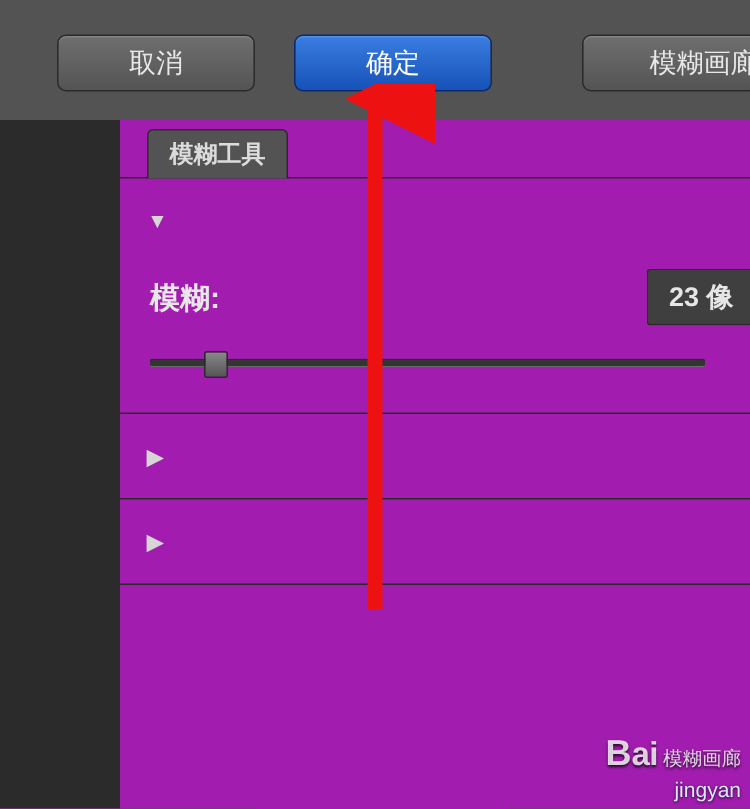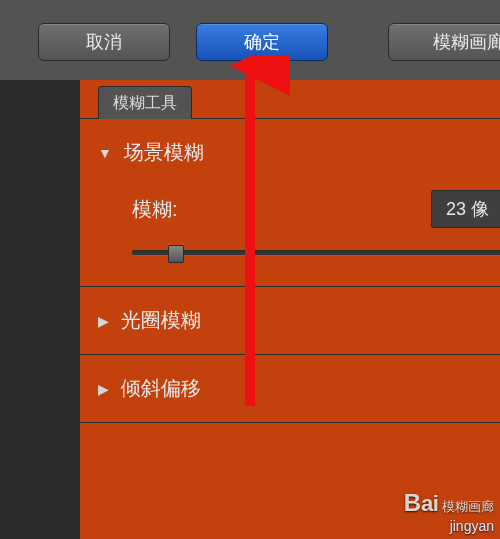--- a/index.html
+++ b/index.html
@@ -58,21 +58,22 @@
     width: 80px;
     bottom: 0;
     background: #2b2b2b;
   }
   .panel-area {
     position: absolute;
     left: 80px;
     right: 0;
     top: 80px;
     bottom: 0;
-    background: #c2410c;
+    background: #a21caf;
+    font-weight: bold;
   }
   .tab-row {
     height: 38px;
     display: flex;
     align-items: flex-end;
     border-bottom: 1px solid #2a2a2a;
     padding-left: 18px;
   }
   .tab {
     background: #535353;
@@ -97,21 +98,21 @@
     font-size: 20px;
     cursor: pointer;
   }
   .disclosure {
     display: inline-block;
     margin-right: 12px;
     color: #d6d6d6;
     font-size: 14px;
   }
   .section-body {
-    padding: 4px 0 30px 52px;
+    padding: 4px 0 30px 20px;
   }
   .field-row {
     display: flex;
     align-items: center;
     color: #e8e8e8;
     font-size: 20px;
   }
   .field-label {
     flex: 0 0 auto;
     margin-right: 12px;
@@ -197,44 +198,41 @@
 <div class="dark-strip"></div>
 
 <div class="panel-area">
   <div class="tab-row">
     <div class="tab">模糊工具</div>
   </div>
 
   <div class="section">
     <div class="section-header">
       <span class="disclosure">▼</span>
-      <span>场景模糊</span>
     </div>
     <div class="section-body">
       <div class="field-row">
         <span class="field-label">模糊:</span>
         <span class="value-box">23 像</span>
       </div>
       <div class="slider-track">
         <div class="slider-thumb"></div>
       </div>
     </div>
   </div>
 
   <div class="section">
     <div class="section-header">
       <span class="disclosure">▶</span>
-      <span>光圈模糊</span>
     </div>
   </div>
 
   <div class="section">
     <div class="section-header">
       <span class="disclosure">▶</span>
-      <span>倾斜偏移</span>
     </div>
   </div>
 </div>
 
 <svg class="arrow-svg" width="80" height="360">
   <defs>
     <marker id="ah" markerWidth="12" markerHeight="14" refX="6" refY="2" orient="auto-start-reverse">
       <path d="M0,12 L6,0 L12,12 L6,9 Z" fill="#e11"></path>
     </marker>
   </defs>

